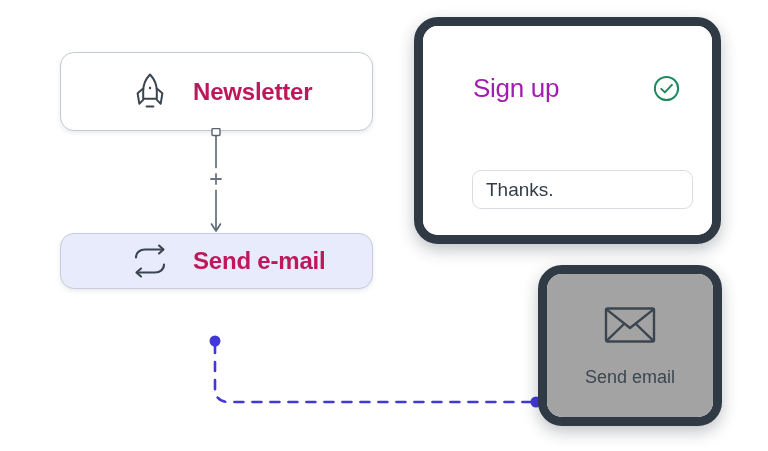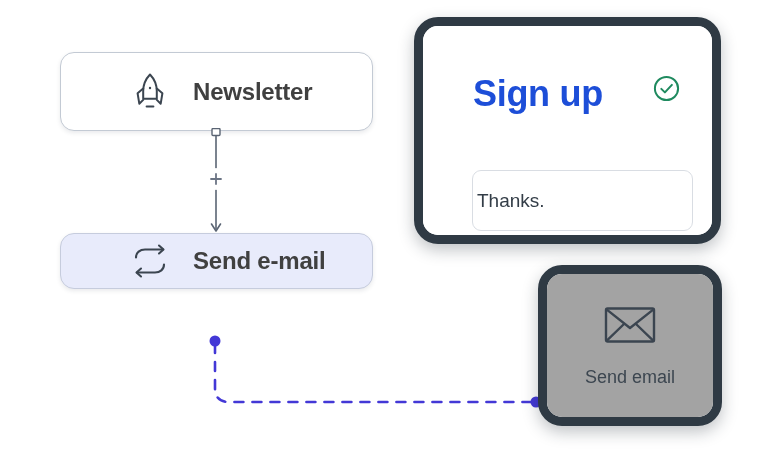--- a/index.html
+++ b/index.html
@@ -34,21 +34,21 @@
     width: 58px;
     min-width: 58px;
     display: flex;
     align-items: center;
     justify-content: center;
     margin-left: 60px;
   }
   .flow-node .node-label {
     font-size: 24px;
     font-weight: bold;
-    color: #404040;
+    color: #be185d;
     letter-spacing: -0.2px;
     margin-left: 14px;
     white-space: nowrap;
   }
 
   #node-newsletter {
     left: 60px;
     top: 52px;
     width: 313px;
     height: 79px;
@@ -114,23 +114,23 @@
     width: 100%;
     height: 100%;
     border-radius: 15px;
     background: #ffffff;
     overflow: hidden;
   }
   #signup-title {
     position: absolute;
     left: 50px;
     top: 47px;
-    font-size: 36px;
-    font-weight: bold;
-    color: #1d4ed8;
+    font-size: 26px;
+    font-weight: normal;
+    color: #a21caf;
     letter-spacing: -0.3px;
   }
   #signup-check {
     position: absolute;
     right: 32px;
     top: 49px;
     width: 27px;
     height: 27px;
   }
   #signup-message-label {
@@ -138,29 +138,29 @@
     left: 50px;
     top: 105px;
     font-size: 19px;
     color: #a0a7b2;
   }
   #signup-message-input {
     position: absolute;
     left: 49px;
     top: 144px;
     width: 221px;
-    height: 61px;
+    height: 39px;
     box-sizing: border-box;
     border: 1px solid #d9dde3;
     border-radius: 9px;
     background: #ffffff;
     font-family: "Liberation Sans", sans-serif;
     font-size: 19px;
     color: #333d47;
-    padding: 0 4px;
+    padding: 0 13px;
     outline: none;
   }
 
   #panel-sendemail {
     left: 538px;
     top: 265px;
     width: 184px;
     height: 161px;
   }
   #panel-sendemail .panel-inner {

